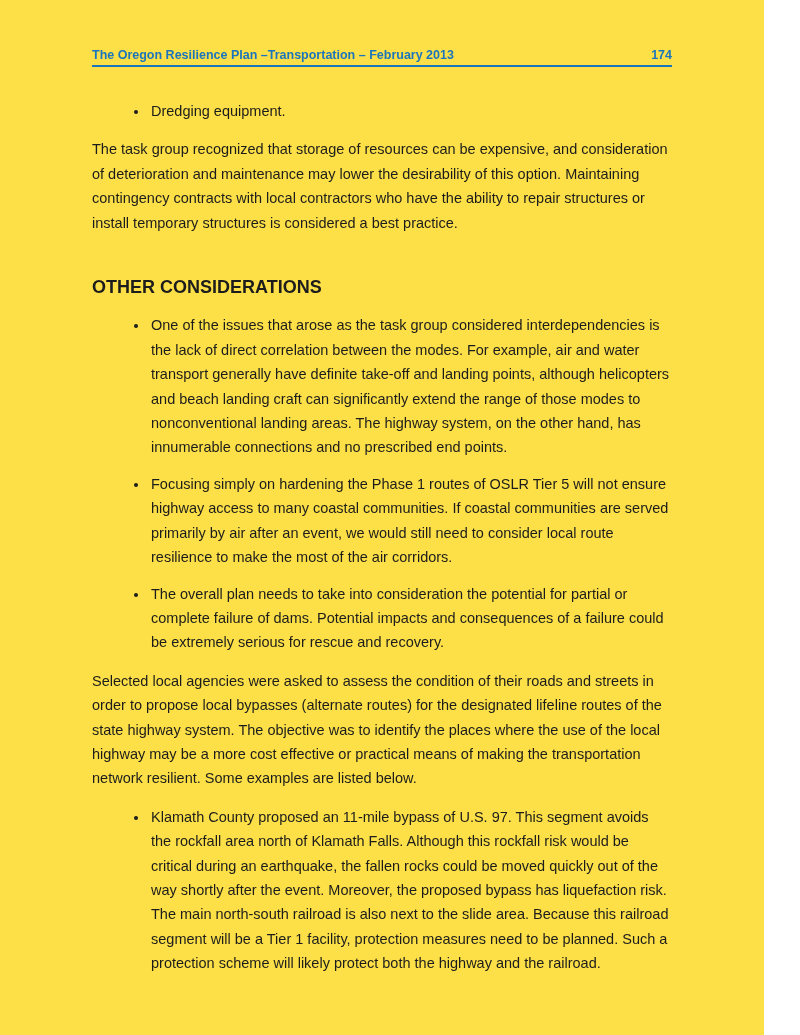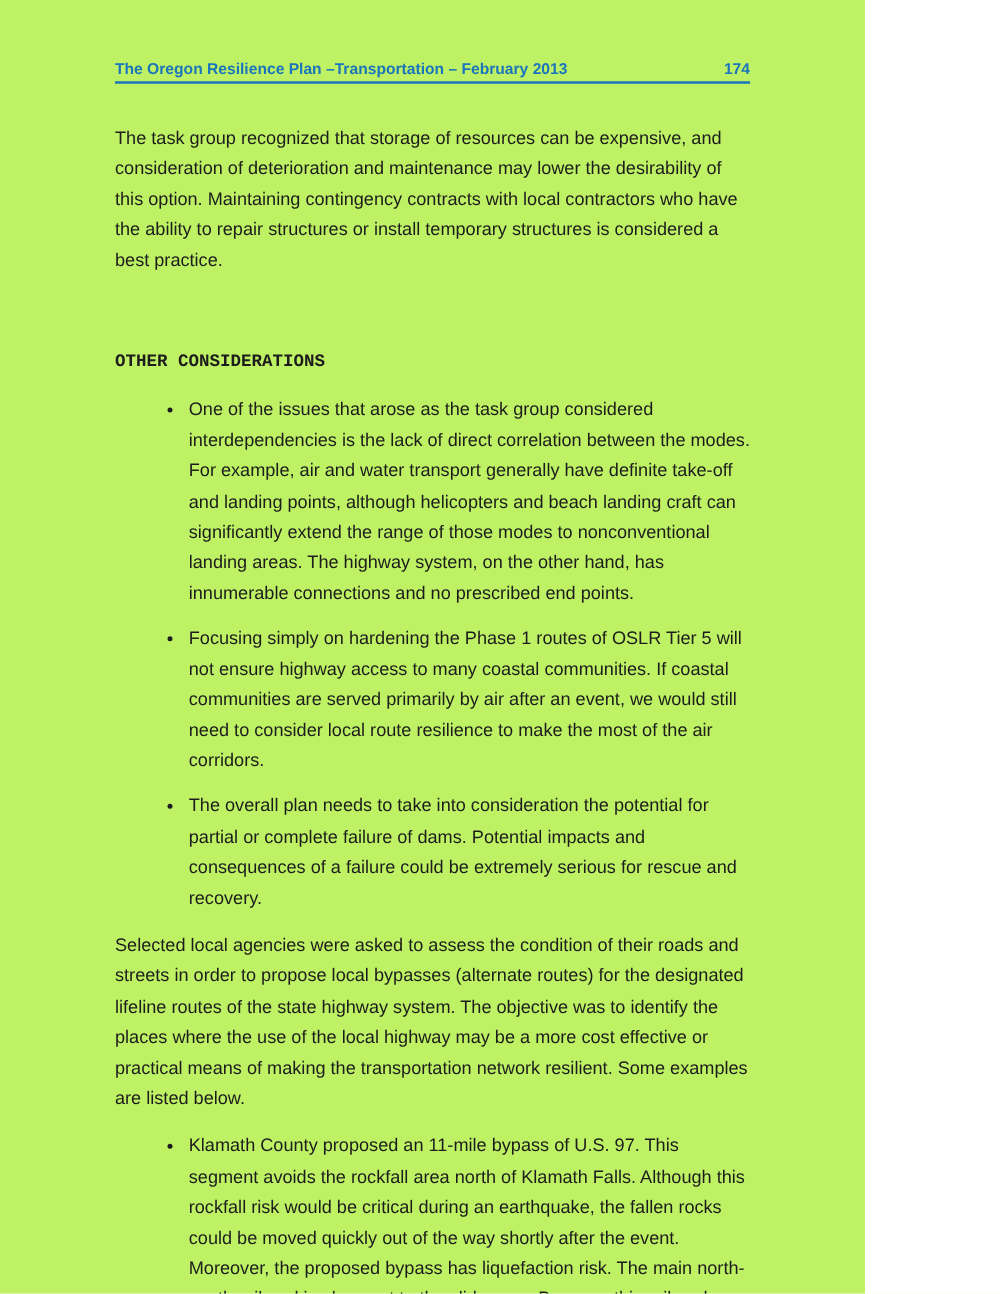--- a/index.html
+++ b/index.html
@@ -2,23 +2,23 @@
 <html><head>
 <meta charset="utf-8">
 <style>
   html, body {
     margin: 0;
     padding: 0;
     background: #ffffff;
   }
   .page {
     position: relative;
-    width: 692px;
+    width: 764px;
     height: 1035px;
-    background: #bef264;
+    background: #fde047;
     font-family: "Liberation Sans", sans-serif;
     color: #1c1c1c;
     overflow: hidden;
     box-sizing: border-box;
   }
   .page-header {
     display: flex;
     justify-content: space-between;
     align-items: flex-end;
     margin: 48px 92px 0 92px;
@@ -47,23 +47,22 @@
   }
   .content ul li {
     margin: 0 0 12px 0;
     padding-left: 2px;
   }
   .content ul li:last-child {
     margin-bottom: 0;
   }
   .section-heading {
     font-weight: bold;
-    margin: 37px 0 14px 0;
-    font-size: 14px;
-    font-family: Liberation Mono, monospace;
+    margin: 20px 0 14px 0;
+    font-size: 18px;
   }
   .sub-heading {
     font-weight: bold;
     font-style: italic;
     margin: 22px 0 10px 0;
     font-size: 14.5px;
   }
   .spacer-after-list {
     height: 6px;
   }
@@ -73,20 +72,23 @@
 
 <div class="page">
 
   <div class="page-header">
     <span class="hdr-title">The Oregon Resilience Plan –Transportation – February 2013</span>
     <span class="hdr-page">174</span>
   </div>
 
   <div class="content">
 
+    <ul>
+      <li>Dredging equipment.</li>
+    </ul>
 
     <p>The task group recognized that storage of resources can be expensive, and consideration of deterioration and maintenance may lower the desirability of this option. Maintaining contingency contracts with local contractors who have the ability to repair structures or install temporary structures is considered a best practice.</p>
 
     <div class="spacer-after-list"></div>
 
 
     <div class="section-heading">OTHER CONSIDERATIONS</div>
 
     <ul>
       <li>One of the issues that arose as the task group considered interdependencies is the lack of direct correlation between the modes. For example, air and water transport generally have definite take-off and landing points, although helicopters and beach landing craft can significantly extend the range of those modes to nonconventional landing areas. The highway system, on the other hand, has innumerable connections and no prescribed end points.</li>

